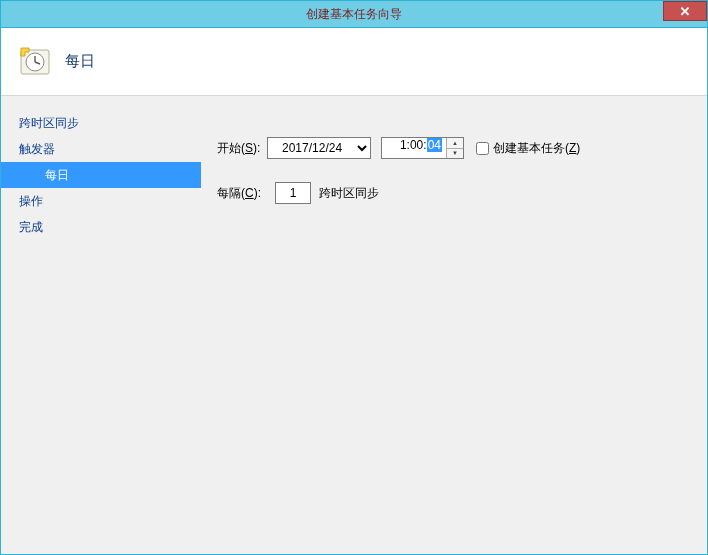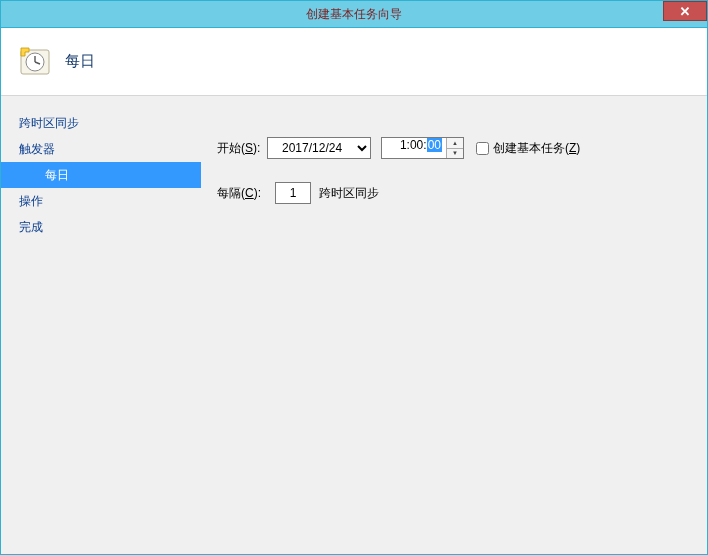--- a/index.html
+++ b/index.html
@@ -247,21 +247,21 @@
         <label class="field-label">
           <span>开始(</span><span class="u">S</span><span>):</span>
         </label>
 
         <select class="date-select">
           <option>2017/12/24</option>
         </select>
 
         <div class="spinner-wrap">
           <div class="spinner-input">
-            <span>1:00:</span><span class="time-highlight">00</span>
+            <span>1:00:</span><span class="time-highlight">04</span>
           </div>
           <div class="spinner-btns">
             <div class="spin">▲</div>
             <div class="spin">▼</div>
           </div>
         </div>
 
         <input type="checkbox" class="checkbox" style="">
         <label>
           <span>创建基本任务(</span><span class="u">Z</span><span>)</span>

